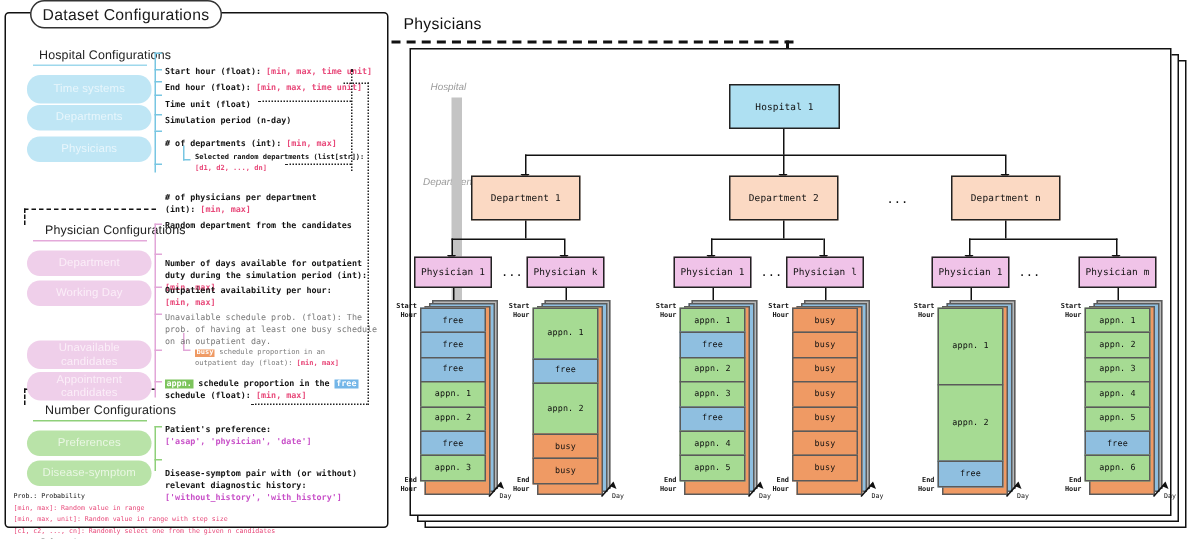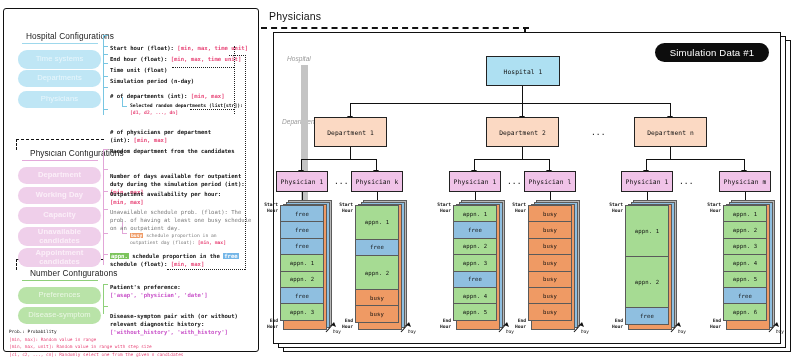--- a/index.html
+++ b/index.html
@@ -29,21 +29,21 @@
     white-space:nowrap;
   }
   .group-rule { position:absolute; height:1.1px; }
 
   .pill {
     position:absolute; border-radius:9px; font-size:7.6px;
     text-align:center; line-height:1.15; display:flex;
     align-items:center; justify-content:center; letter-spacing:.1px;
   }
   .pill.blue  { background:#bfe6f5; color:#e8f6fc; }
-  .pill.pink  { background:#efcfea; color:#fbeef8;font-weight:bold; }
+  .pill.pink  { background:#efcfea; color:#fbeef8; }
   .pill.green { background:#b9e3a8; color:#eaf7e4; }
 
   .dashbox {
     position:absolute; border:1.1px dashed #111; background:#fff;
   }
 
   
   .cfg { position:absolute; font-size:5.6px; line-height:1.45;
          font-family:"DejaVu Sans Mono", monospace; color:#111;
          font-weight:bold; white-space:nowrap; }
@@ -132,20 +132,21 @@
   .day-arrow { position:absolute; width:11px; height:11px; }
 </style>
 </head>
 <body>
 
 <div id="synth-label">Physicians</div>
 <div id="synth-dash"></div>
 <div id="synth-arrow"></div>
 
 <div id="left-panel">
+  <div id="left-title">Dataset Configurations</div>
 
   <div class="group-title" style="left:22px; top:22px;">Hospital Configurations</div>
   <div class="group-rule" style="left:18px; top:34px; width:76px; background:#9ed8ec;"></div>
 
   <div class="group-title" style="left:26px; top:139px;">Physician Configurations</div>
   <div class="group-rule" style="left:18px; top:151px; width:76px; background:#e4a9da;"></div>
 
   <div class="group-title" style="left:26px; top:259px;">Number Configurations</div>
   <div class="group-rule" style="left:18px; top:271px; width:76px; background:#8fd07a;"></div>
 
@@ -160,23 +161,20 @@
     </div>
   <div class="pill blue" style="left:14px; top:82px; width:83px; height:17px;">
     <span>Physicians</span>
     </div>
 
   <div class="pill pink" style="left:14px; top:158px; width:83px; height:17px;">
     <span>Department</span>
     </div>
   <div class="pill pink" style="left:14px; top:178px; width:83px; height:17px;">
     <span>Working Day</span>
-    </div>
-  <div class="pill pink" style="left:14px; top:198px; width:83px; height:17px;">
-    <span>Capacity</span>
     </div>
   <div class="pill pink" style="left:14px; top:218px; width:83px; height:19px; white-space:pre-line;">
     <span style="white-space:pre-line;">Unavailable
 candidates</span></div>
   <div class="pill pink" style="left:14px; top:239px; width:83px; height:19px;">
     <span style="white-space:pre-line;">Appointment
 candidates</span>
     </div>
 
   <div class="pill green" style="left:14px; top:298px; width:83px; height:17px;">
@@ -282,21 +280,20 @@
     <div class="r">[min, max, unit]: Random value in range with step size</div>
     <div class="r">[c1, c2, ..., cn]: Randomly select one from the given n candidates</div>
     <div>┄┄┄▶ : Referencing</div>
   </div>
 </div>
 
 <div class="card" id="card3"></div>
 <div class="card" id="card2"></div>
 <div class="card" id="card1">
 
-  <div id="sim-badge">Simulation Data #1</div>
 
   <div class="axis-label" style="left:13px; top:22px;">Hospital</div>
   <div class="axis-label" style="left:8px; top:85px;">Departments</div>
   <div class="axis-label" style="left:11px; top:145px;">Physicians</div>
   <div class="axis-label" style="left:14px; top:240px;">Schedules</div>
   <div class="axis-label" style="left:3px; top:280px; font-size:4.8px; white-space:pre-line; text-align:center; width:56px; font-style:normal;">Data synthesizing
 order</div>
   <div class="axis-bar" style="left:27px; top:32px; height:238px;"></div>
   <div class="axis-arrow" style="left:23.5px; top:268px;"></div>
 

